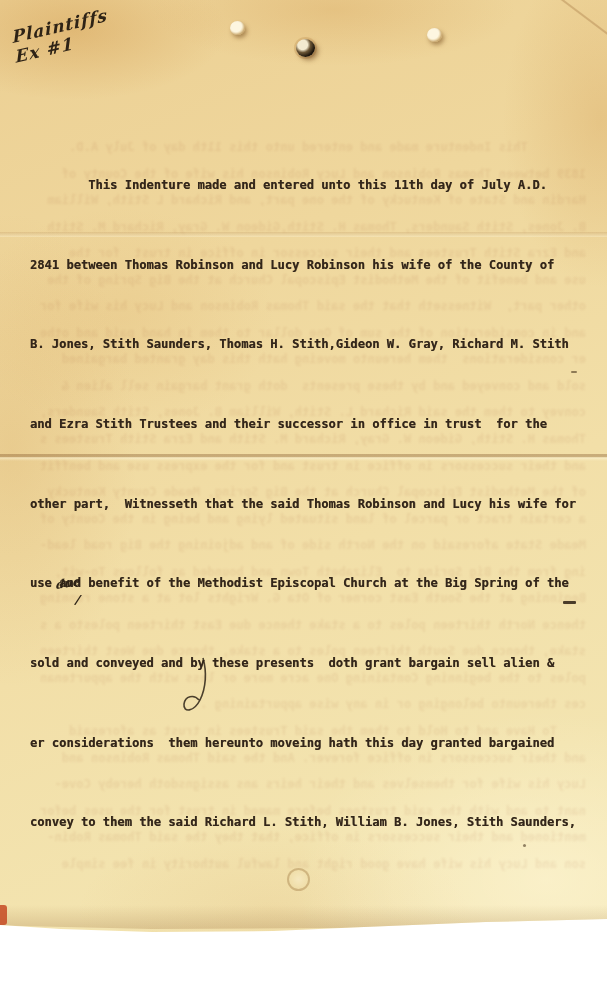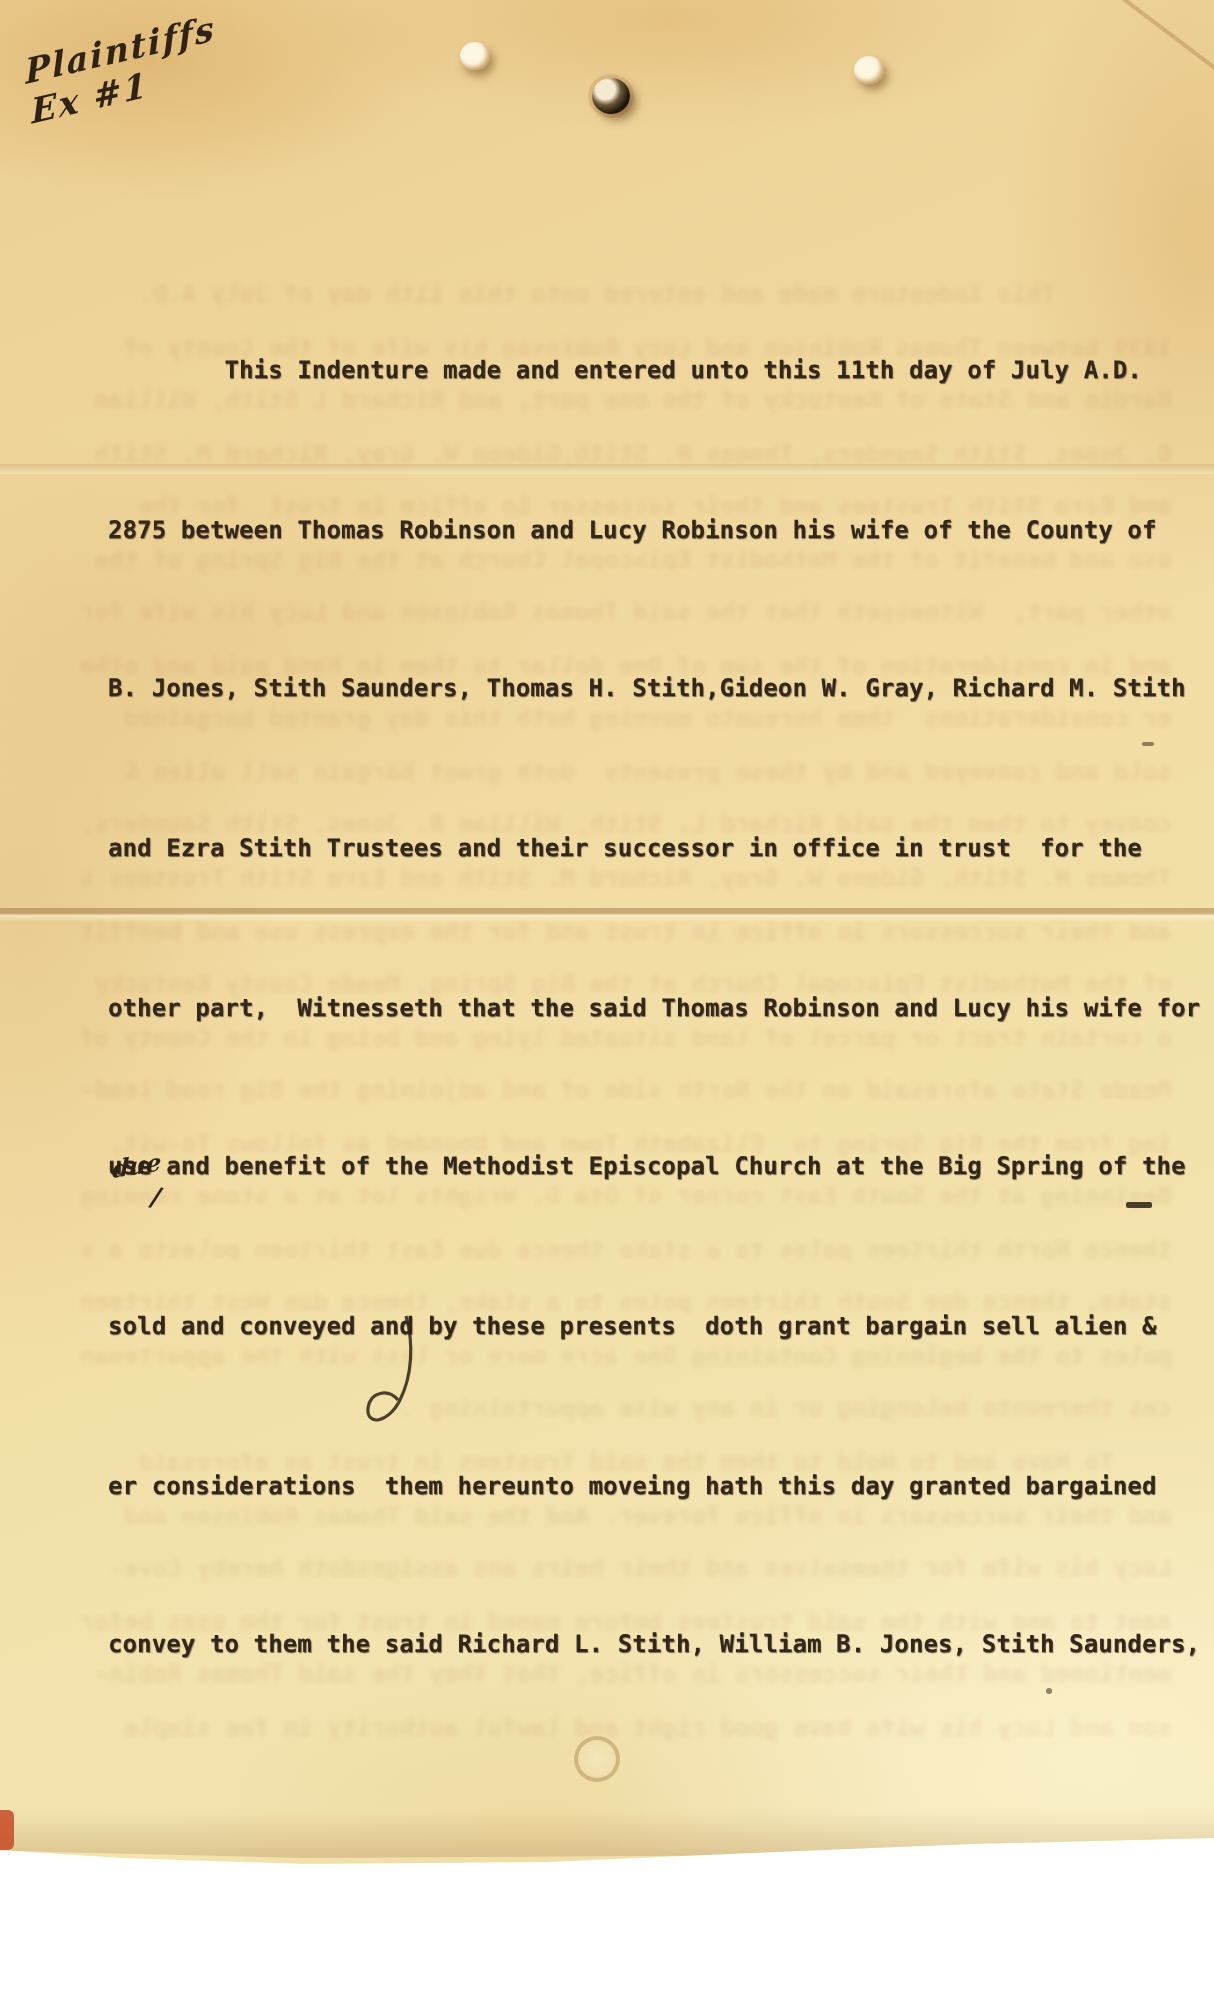--- a/index.html
+++ b/index.html
@@ -45,21 +45,21 @@
   .speck{position:absolute;background:rgba(60,40,20,.55);border-radius:1px;}
   .speck-1{left:571px;top:371px;width:6px;height:2px;}
   .speck-2{left:523px;top:844px;width:3px;height:3px;border-radius:50%;}
   .red-mark{position:absolute;left:0;top:905px;width:7px;height:20px;
     background:#c64a24;opacity:.85;border-radius:0 3px 3px 0;}
 
   .typed{position:absolute;left:30px;top:119px;width:566px;
     font-size:12.1px;line-height:26.55px;color:#33261a;
     white-space:pre;font-weight:700;
     text-shadow:0.3px 0.3px 0.5px rgba(51,38,26,.65);}
-  .tl{height:26.55px;margin-left:24px;}
+  .tl{height:26.55px;}
 
   .bleed{position:absolute;left:20px;top:134px;width:566px;
     font-size:12.1px;line-height:26.55px;white-space:pre;font-weight:700;
     color:#9a4f2a;opacity:.10;filter:blur(1.2px);transform:scaleX(-1);
     pointer-events:none;}
 
   .hw{position:absolute;color:#2e2316;font-family:"DejaVu Serif", serif;
     font-style:italic;font-weight:700;}
   .hw-exhibit{left:12px;top:16px;font-size:17px;line-height:20px;
     transform:rotate(-13deg) skewX(-10deg);letter-spacing:1px;}
@@ -117,21 +117,21 @@
   <div class="speck speck-2"></div>
   <div class="red-mark"></div>
 
   <div class="hw hw-exhibit">
     <div class="l1">Plaintiffs</div>
     <div class="l2">Ex #1</div>
   </div>
 
   <div class="typed">
     <div class="tl">        This Indenture made and entered unto this 11th day of July A.D.</div>
-    <div class="tl">2875 between Thomas Robinson and Lucy Robinson his wife of the County of</div>
+    <div class="tl">2841 between Thomas Robinson and Lucy Robinson his wife of the County of</div>
     <div class="tl">B. Jones, Stith Saunders, Thomas H. Stith,Gideon W. Gray, Richard M. Stith</div>
     <div class="tl">and Ezra Stith Trustees and their successor in office in trust  for the</div>
     <div class="tl">other part,  Witnesseth that the said Thomas Robinson and Lucy his wife for</div>
     <div class="tl">use and benefit of the Methodist Episcopal Church at the Big Spring of the</div>
     <div class="tl">sold and conveyed and by these presents  doth grant bargain sell alien &amp;</div>
     <div class="tl">er considerations  them hereunto moveing hath this day granted bargained</div>
     <div class="tl">convey to them the said Richard L. Stith, William B. Jones, Stith Saunders,</div>
     
     
     

